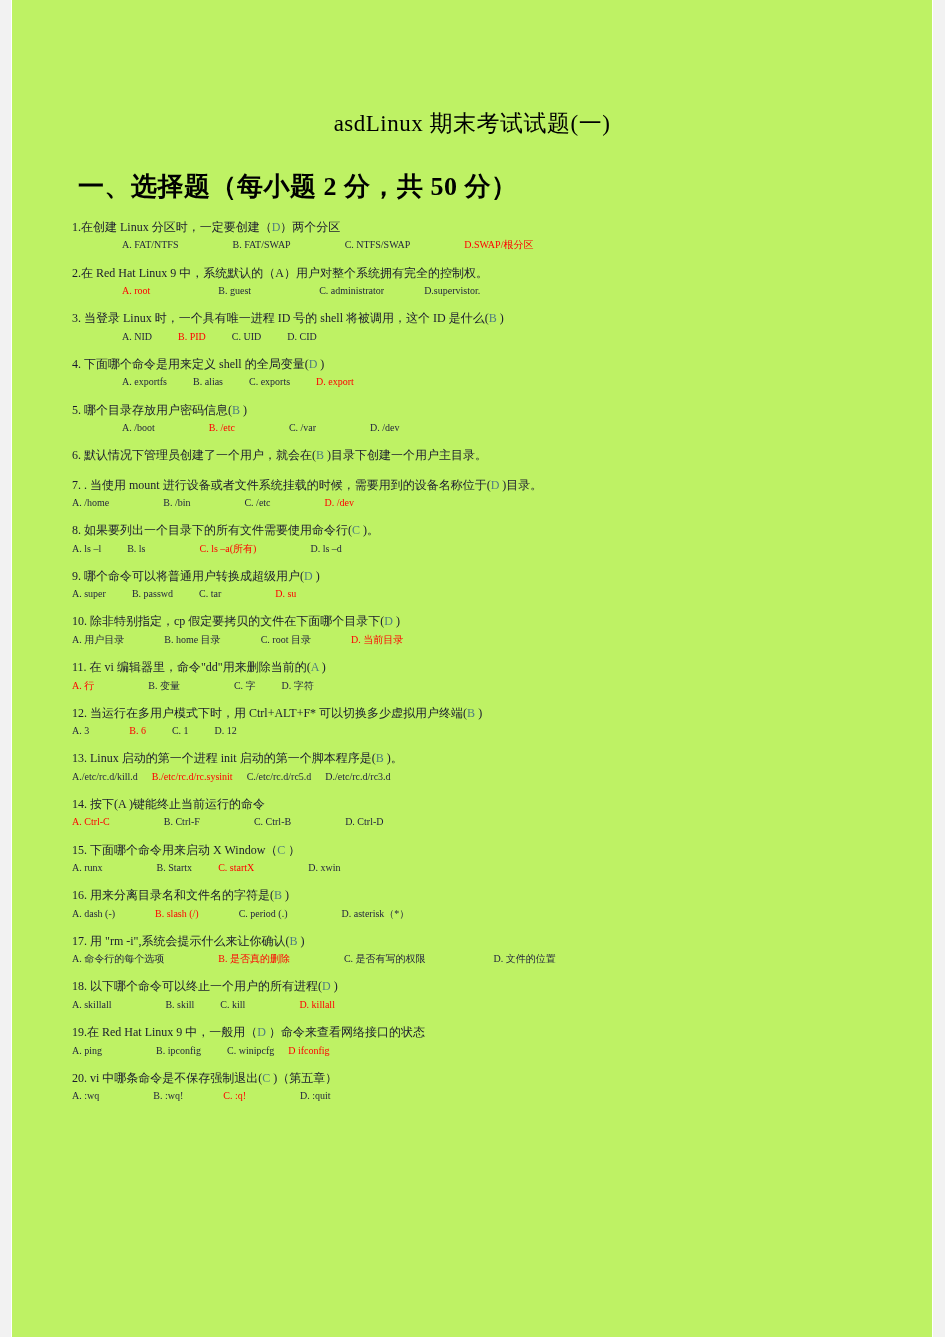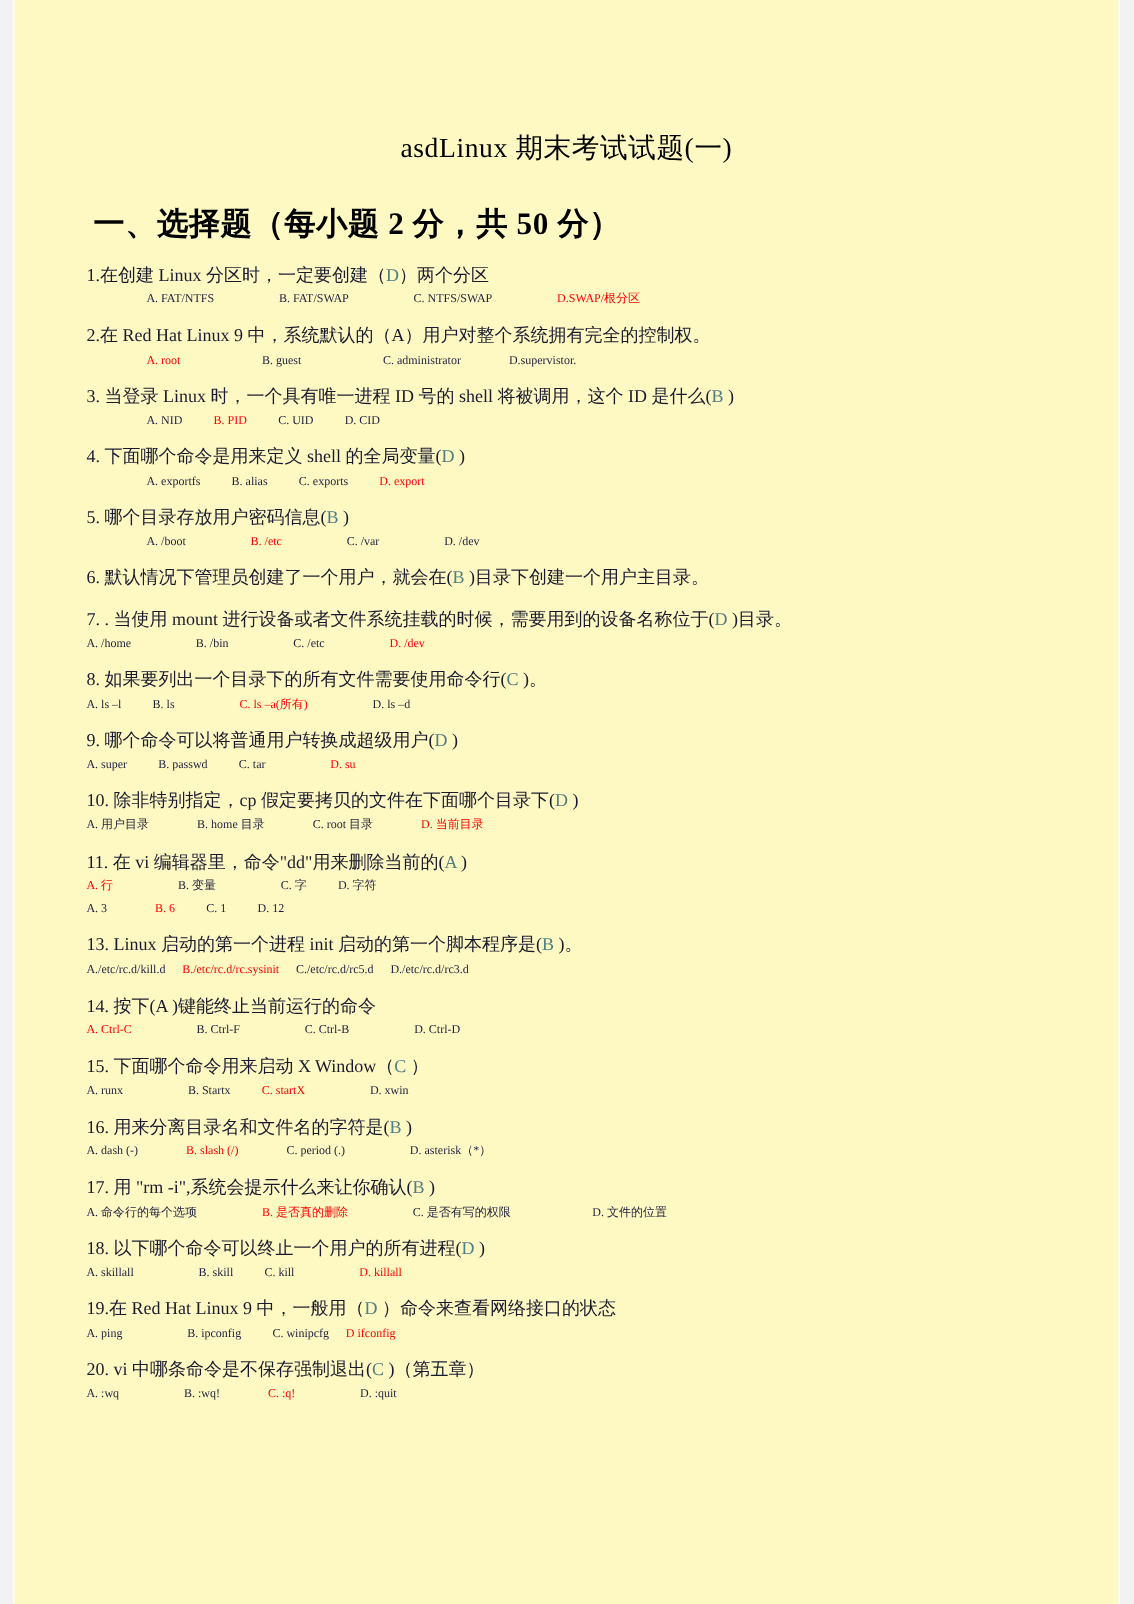--- a/index.html
+++ b/index.html
@@ -10,21 +10,21 @@
   body {
     width: 945px;
     background: #f2f2f2;
     font-family: "Liberation Serif", "DejaVu Serif", serif;
   }
   .page {
     position: relative;
     width: 920px;
     min-height: 1337px;
     margin: 0 auto 0 12px;
-    background: #fef9c3;
+    background: #bef264;
     box-sizing: border-box;
     padding: 0;
     box-shadow: 0 0 0 1px #ffffff;
   }
   .page-inner {
     padding: 18px 52px 40px 52px;
   }
   .doc-title {
     text-align: center;
     font-size: 23px;
@@ -45,21 +45,21 @@
     letter-spacing: 0.5px;
   }
   .q-list {
     padding: 0;
     margin: 0;
   }
   .q-block {
     margin: 0 0 3px 0;
   }
   .q-stem {
-    font-size: 15px;
+    font-size: 12px;
     line-height: 1.62;
     color: #1a1a2e;
     padding-left: 8px;
     white-space: nowrap;
     margin-top: 10px;
   }
   .q-options {
     font-size: 10px;
     line-height: 1.62;
     color: #1a1a2e;
@@ -139,20 +139,21 @@
         </div>
         <div class="q-block">
           <div class="q-stem"><span>10. 除非特别指定，cp 假定要拷贝的文件在下面哪个目录下(</span><span class="ans">D</span><span>   )</span></div>
           <div class="q-options flush"><span class="opt sp-2">A. 用户目录</span><span class="opt sp-2">B. home 目录</span><span class="opt sp-2">C. root 目录</span><span class="opt correct sp-6">D. 当前目录</span></div>
         </div>
         <div class="q-block">
           <div class="q-stem"><span>11. 在 vi 编辑器里，命令"dd"用来删除当前的(</span><span class="ans">A</span><span> )</span></div>
           <div class="q-options flush"><span class="opt correct sp-3">A. 行</span><span class="opt sp-3">B. 变量</span><span class="opt sp-1">C. 字</span><span class="opt sp-6">D. 字符</span></div>
         </div>
         <div class="q-block">
+          <div class="q-stem"><span>12. 当运行在多用户模式下时，用 Ctrl+ALT+F* 可以切换多少虚拟用户终端(</span><span class="ans">B</span><span>  )</span></div>
           <div class="q-options flush"><span class="opt sp-2">A. 3</span><span class="opt correct sp-1">B. 6</span><span class="opt sp-1">C. 1</span><span class="opt sp-6">D. 12</span></div>
         </div>
         <div class="q-block">
           <div class="q-stem"><span>13. Linux 启动的第一个进程 init 启动的第一个脚本程序是(</span><span class="ans">B</span><span>   )。</span></div>
           <div class="q-options flush"><span class="opt sp-4">A./etc/rc.d/kill.d</span><span class="opt correct sp-4">B./etc/rc.d/rc.sysinit</span><span class="opt sp-4">C./etc/rc.d/rc5.d</span><span class="opt sp-6">D./etc/rc.d/rc3.d</span></div>
         </div>
         <div class="q-block">
           <div class="q-stem"><span>14. 按下(A</span><span class="ans"></span><span>    )键能终止当前运行的命令</span></div>
           <div class="q-options flush"><span class="opt correct sp-3">A. Ctrl-C</span><span class="opt sp-3">B. Ctrl-F</span><span class="opt sp-3">C. Ctrl-B</span><span class="opt sp-6">D. Ctrl-D</span></div>
         </div>

